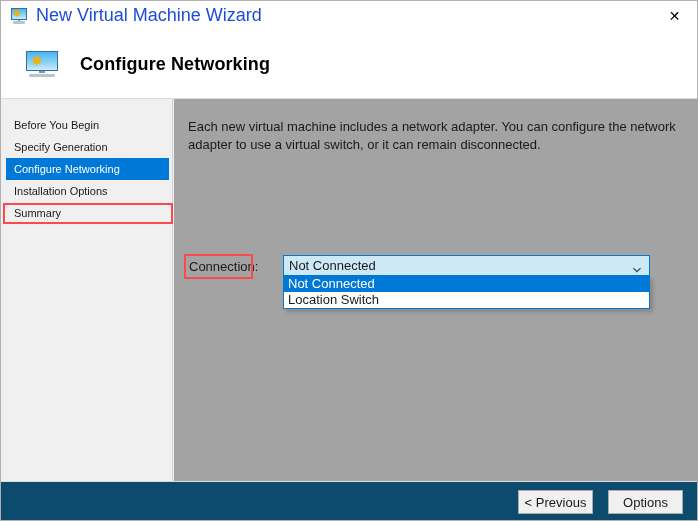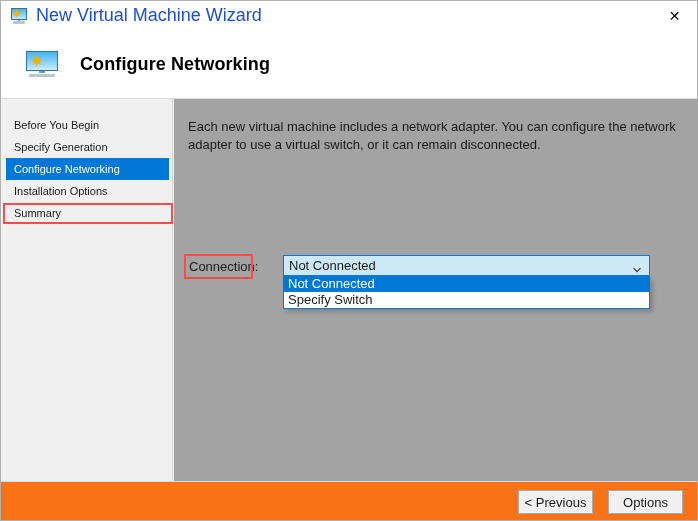--- a/index.html
+++ b/index.html
@@ -261,21 +261,21 @@
     background: #0078d7;
     color: #ffffff;
   }
 
   
   #footer {
     position: absolute;
     left: 0; top: 480px;
     width: 696px;
     height: 39px;
-    background: #f97316;
+    background: #0c4a6e;
     border-top: 1px solid #dcdcdc;
     box-sizing: border-box;
   }
   #footer-buttons {
     position: absolute;
     right: 14px;
     top: 8px;
     display: flex;
     gap: 15px;
   }
@@ -356,21 +356,21 @@
         <div id="combo-closed">
           <span id="combo-value">Not Connected</span>
           <span id="combo-chevron">
             <svg width="10" height="10" viewBox="0 0 10 10">
               <path d="M1.5 3.2 L5 6.7 L8.5 3.2" fill="none" stroke="#3b3b3b" stroke-width="1.2"></path>
             </svg>
           </span>
         </div>
         <div id="combo-list">
           <div class="combo-option selected">Not Connected</div>
-          <div class="combo-option">Specify Switch</div>
+          <div class="combo-option">Location Switch</div>
         </div>
       </div>
     </div>
   </div>
 
   <div id="footer">
     <div id="footer-buttons">
       <div class="btn">&lt; Previous</div>
       <div class="btn">Options</div>
     </div>

